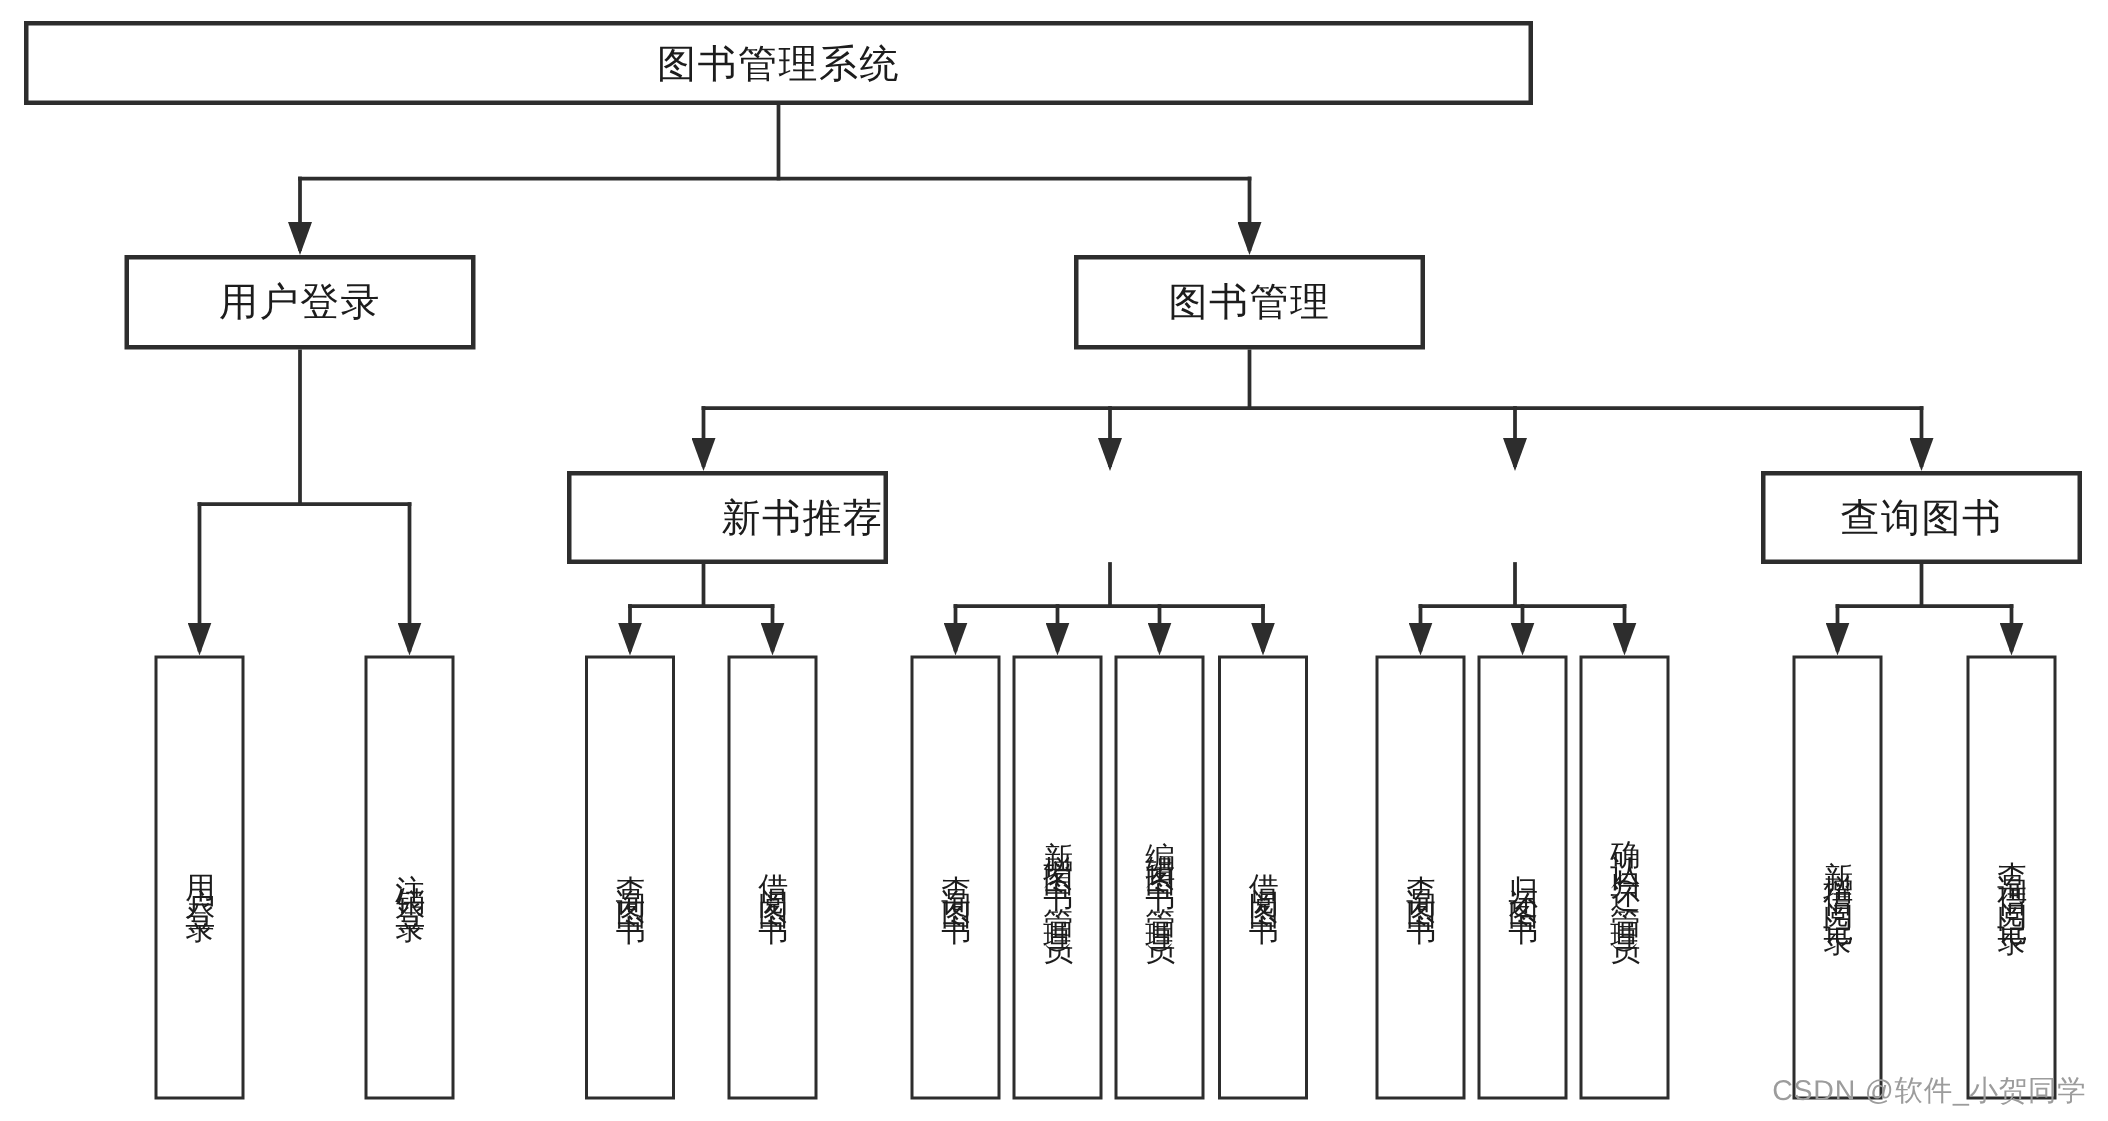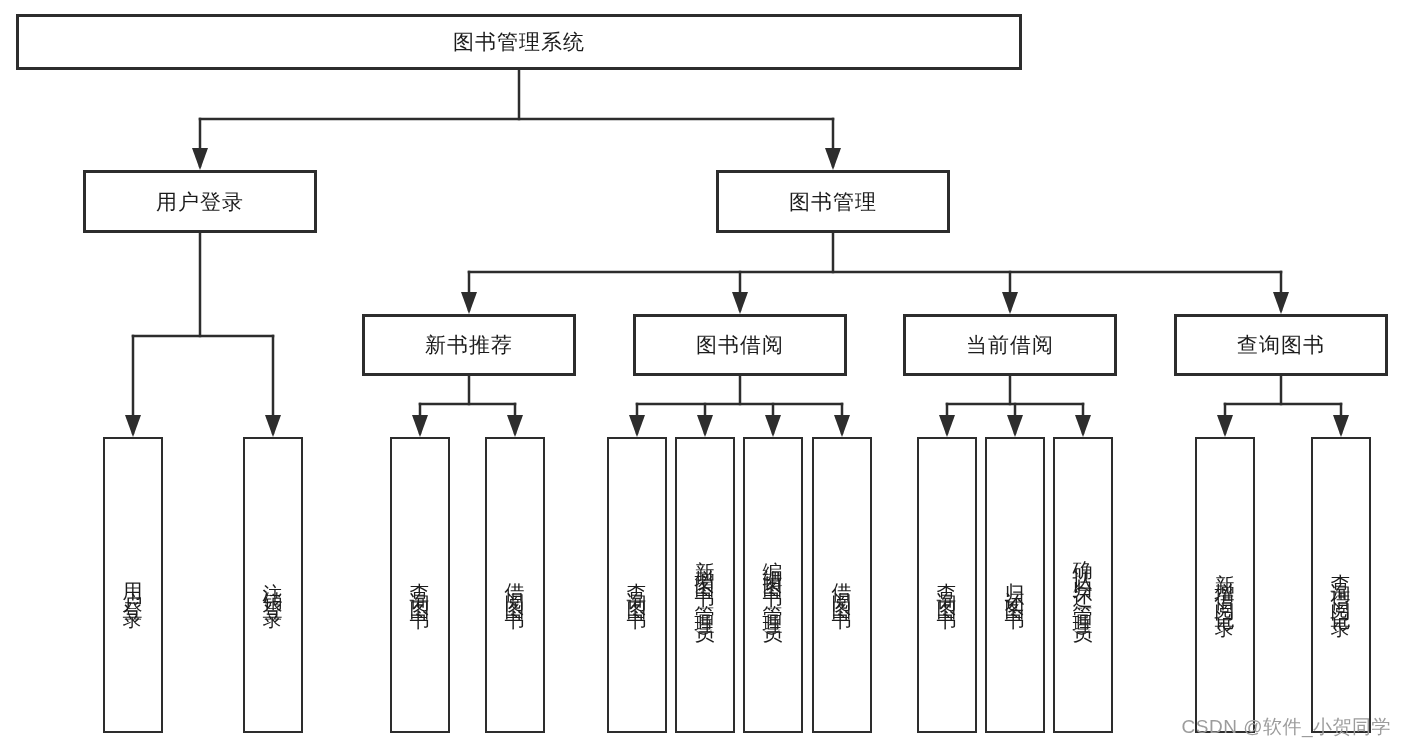--- a/index.html
+++ b/index.html
@@ -20,21 +20,21 @@
   .box {
     position: absolute;
     background: #ffffff;
     border: 3px solid #2d2d2d;
     box-sizing: border-box;
     display: flex;
     align-items: center;
     justify-content: center;
   }
   .hbox span {
-    font-size: 21px;
+    font-size: 26px;
     letter-spacing: 1px;
     white-space: nowrap;
   }
   .top  { left: 16px;  top: 14px;  width: 1006px; height: 56px; }
   .lvl2 { top: 170px; width: 234px; height: 63px; }
   .lvl3 { top: 314px; width: 214px; height: 62px; }
   .leaf { top: 437px; width: 60px; height: 296px; border-width: 2.5px; }
   .leaf .v {
     writing-mode: vertical-rl;
     text-orientation: mixed;
@@ -127,28 +127,22 @@
     <span>图书管理系统</span>
   </div>
 
   <div class="box hbox lvl2" style="left:83px;">
     <span>用户登录</span>
   </div>
   <div class="box hbox lvl2" style="left:716px;">
     <span>图书管理</span>
   </div>
 
-  <div class="box hbox lvl3" style="left:362px;">
+  <div class="box hbox lvl3" style="left:378px;justify-content:flex-end;">
     <span>新书推荐</span>
-  </div>
-  <div class="box hbox lvl3" style="left:633px;">
-    <span>图书借阅</span>
-  </div>
-  <div class="box hbox lvl3" style="left:903px;">
-    <span>当前借阅</span>
   </div>
   <div class="box hbox lvl3" style="left:1174px;">
     <span>查询图书</span>
   </div>
 
   <div class="box leaf" style="left:103px;">
     <span class="v">用户登录</span>
   </div>
   <div class="box leaf" style="left:243px;">
     <span class="v">注销登录</span>

